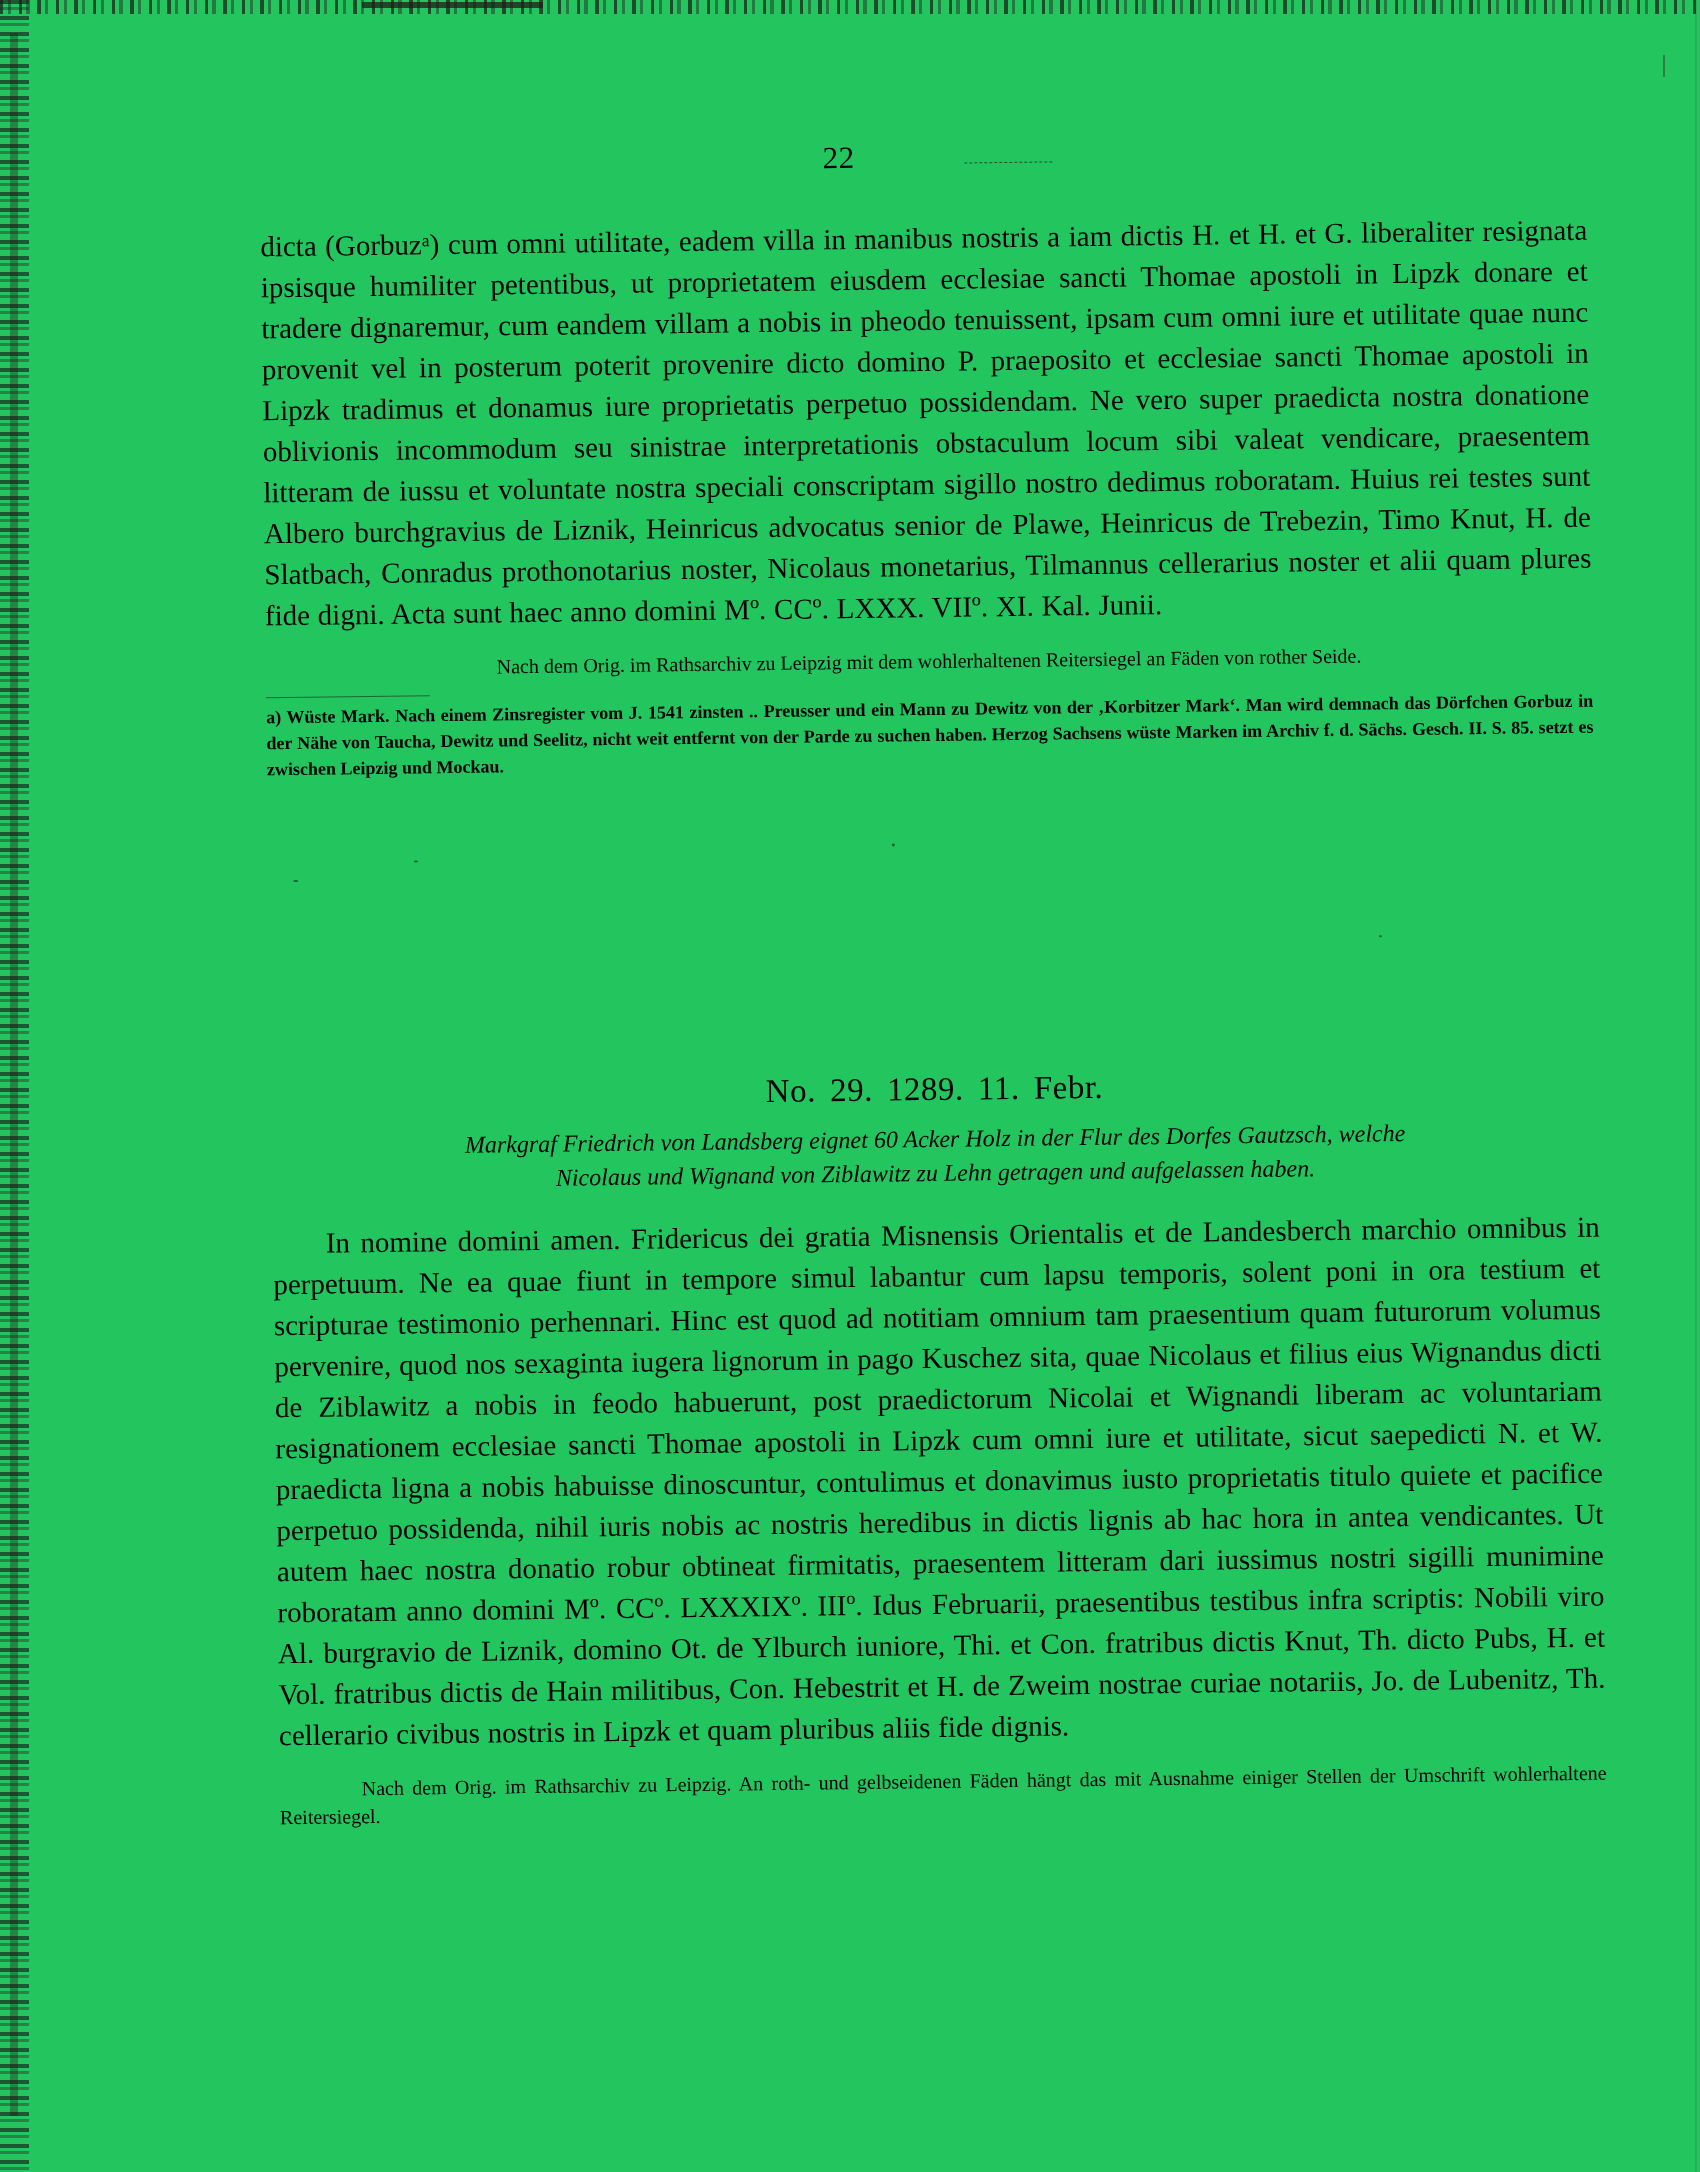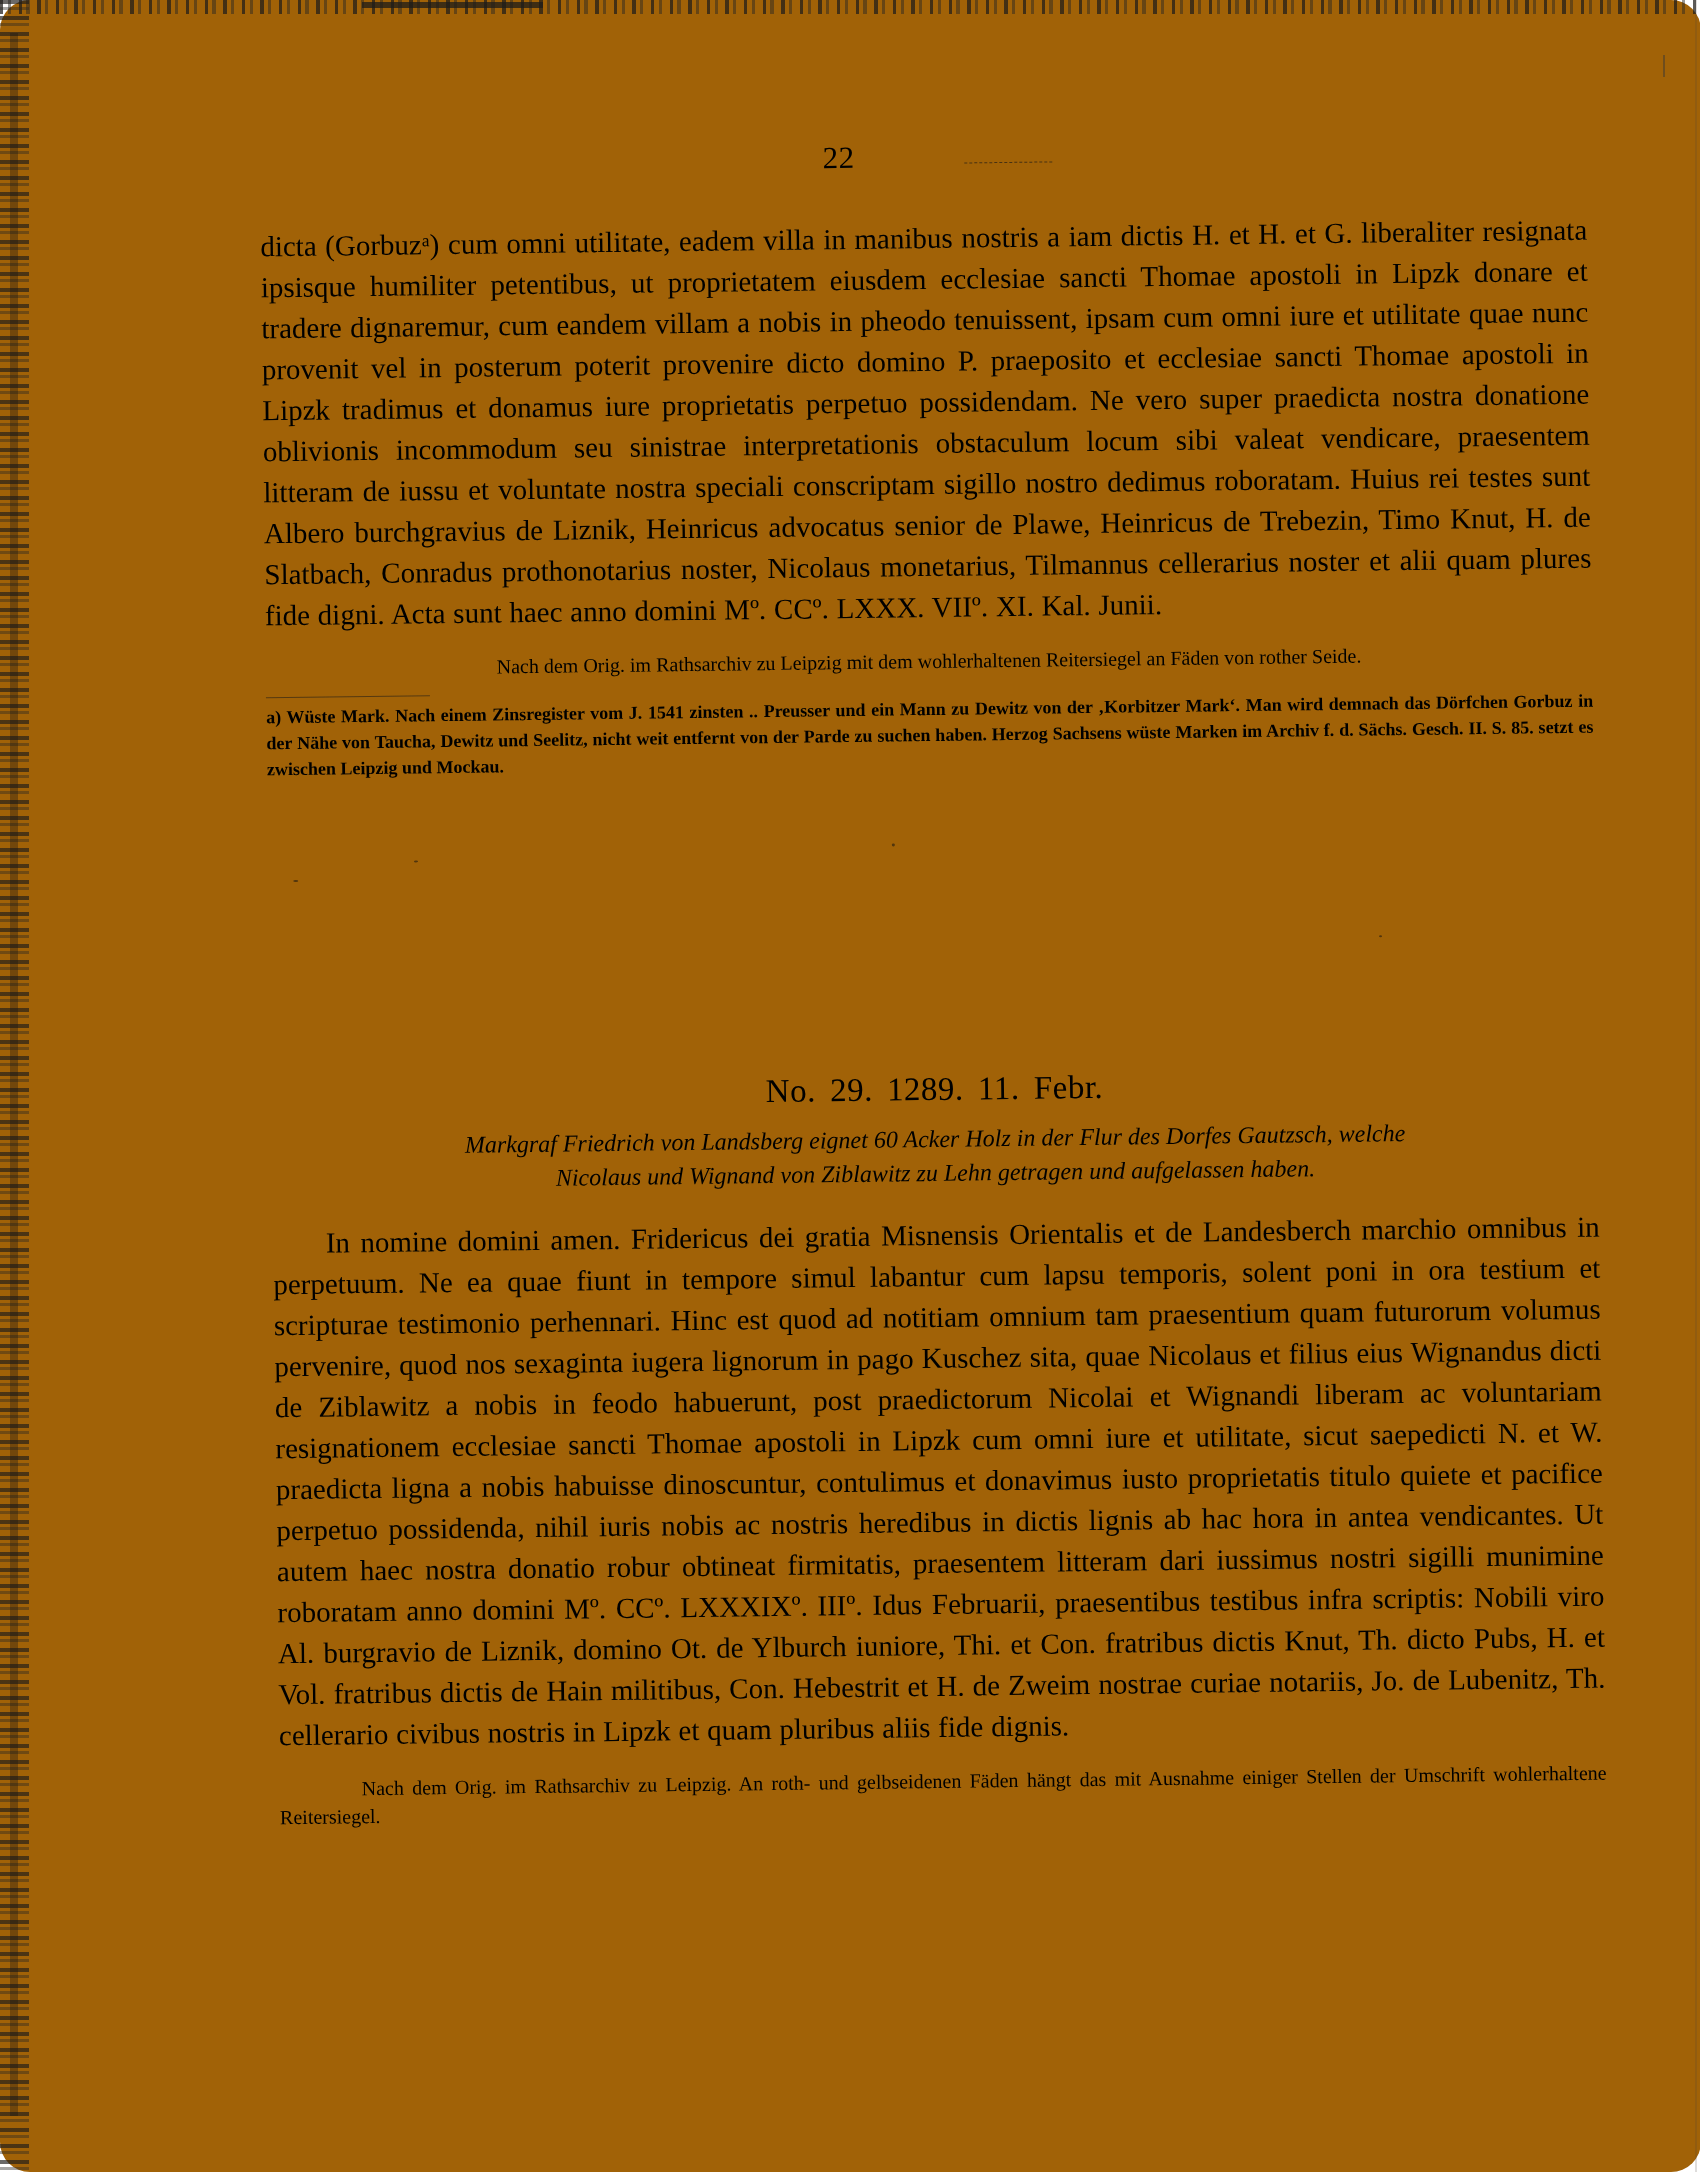--- a/index.html
+++ b/index.html
@@ -13,22 +13,21 @@
     position: relative;
     overflow: hidden;
     font-family: "Liberation Serif", "DejaVu Serif", serif;
     color: #000000;
   }
 
   
   #scan-page {
     position: absolute;
     inset: 0;
-    background: #a16207;
-    border-radius: 30px;
+    background: #22c55e;
   }
   #left-binding-edge {
     position: absolute;
     left: 0; top: 0;
     width: 28.5px; height: 2172px;
     background:
       repeating-linear-gradient(
         to bottom,
         rgba(30,28,26,0.88) 0px,
         rgba(30,28,26,0.88) 3.8px,

